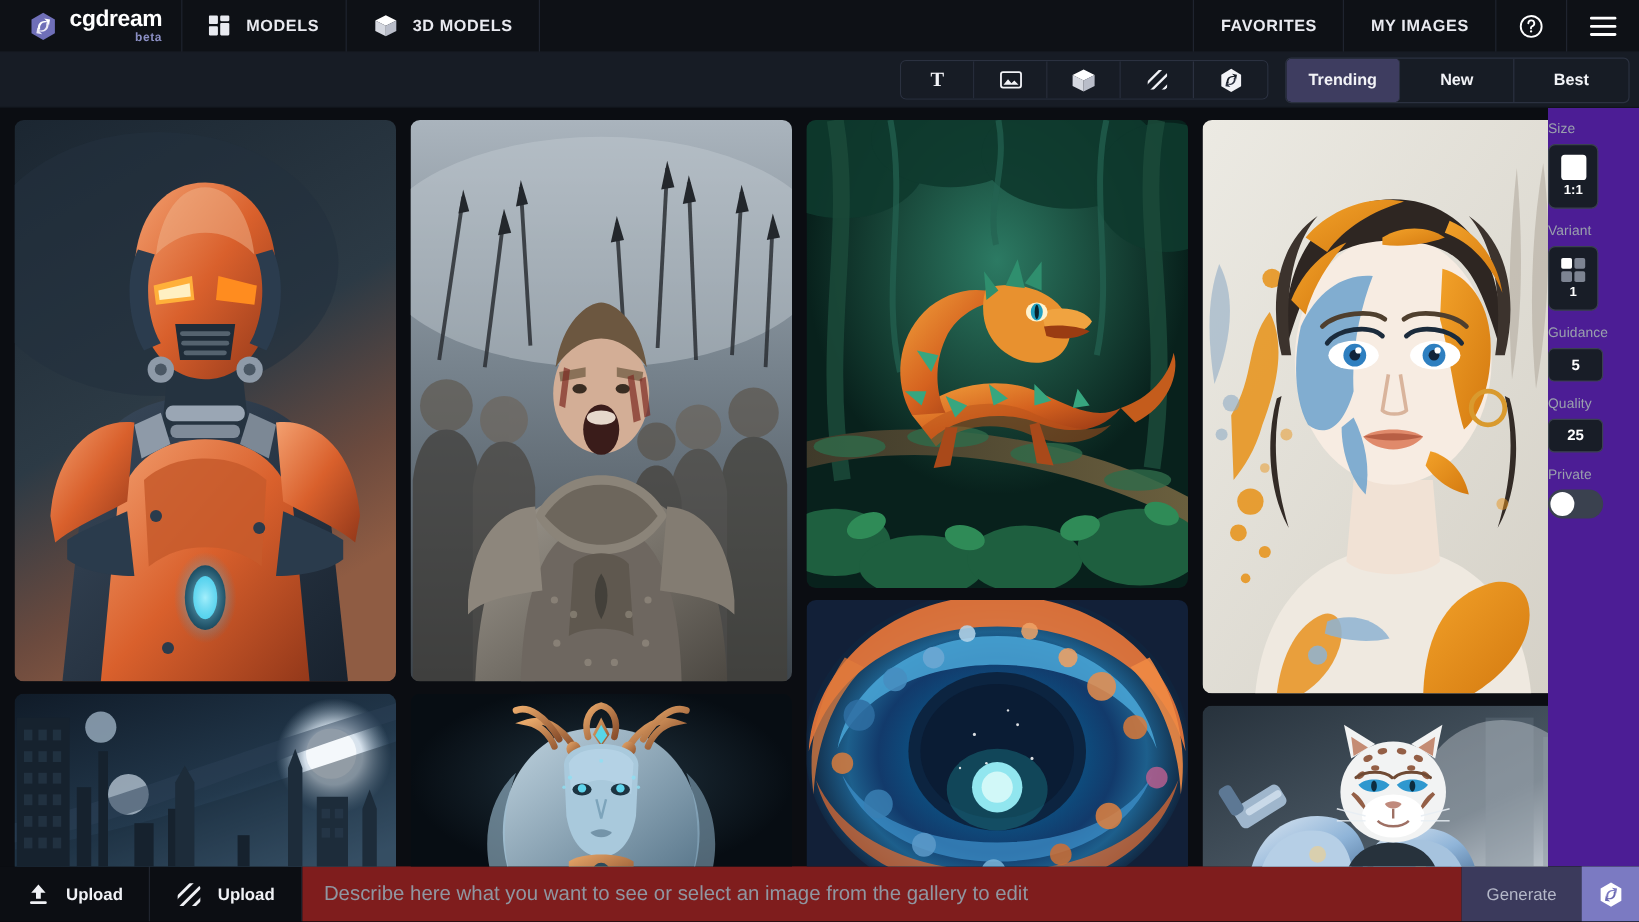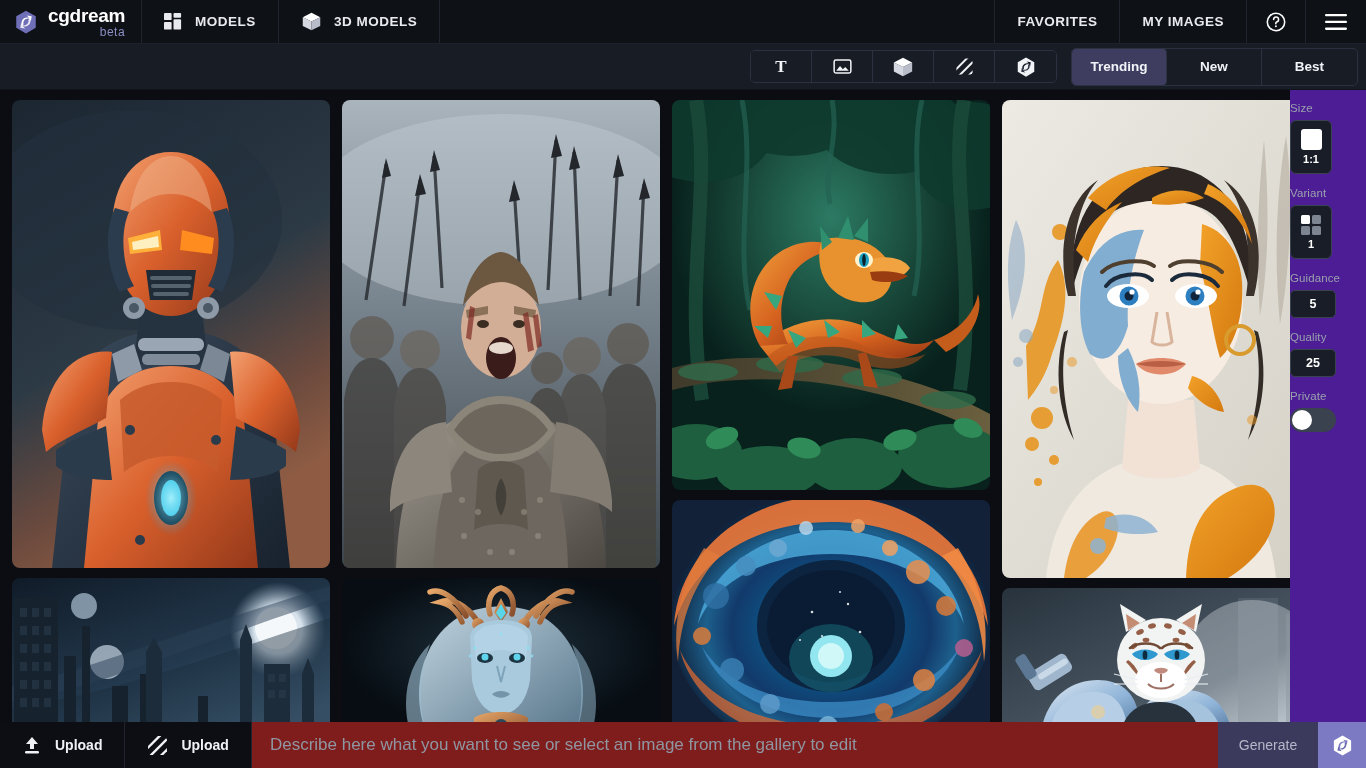--- a/index.html
+++ b/index.html
@@ -19,24 +19,24 @@
     border-bottom: 1px solid #1c212b;
   }
   .tb-cell {
     display: flex; align-items: center; gap: 12px;
     padding: 0 22px;
     color: #e9eaf0;
     font-size: 13.5px; font-weight: 700; letter-spacing: .5px;
     border-right: 1px solid #1f242f;
     cursor: pointer; user-select: none;
   }
-  .tb-logo { padding: 0 16px 0 13px; gap: 9px; }
+  .tb-logo { padding: 0 16px 0 23px; gap: 9px; }
   .tb-brand { display:flex; flex-direction: column; align-items: flex-start; line-height: 1; }
   .tb-brand .name { font-size: 19px; font-weight: 700; color: #fff; letter-spacing: -.3px; }
-  .tb-brand .beta { font-size: 12px; font-weight: 400; color: #8b8fc4; margin-top: 1px; align-self: flex-end; }
+  .tb-brand .beta { font-size: 10px; font-weight: 700; color: #8b8fc4; margin-top: 1px; align-self: flex-end; }
   .tb-spacer { flex: 1 1 auto; border-right: none; }
   .tb-right { display: flex; align-items: stretch; }
   .tb-right .tb-cell { border-left: 1px solid #1f242f; border-right: none; }
   .tb-icononly { padding: 0 18px; }
 
   
   .filterbar {
     height: 46px; flex: 0 0 46px;
     background: #171c25;
     display: flex; align-items: center; justify-content: flex-end;

